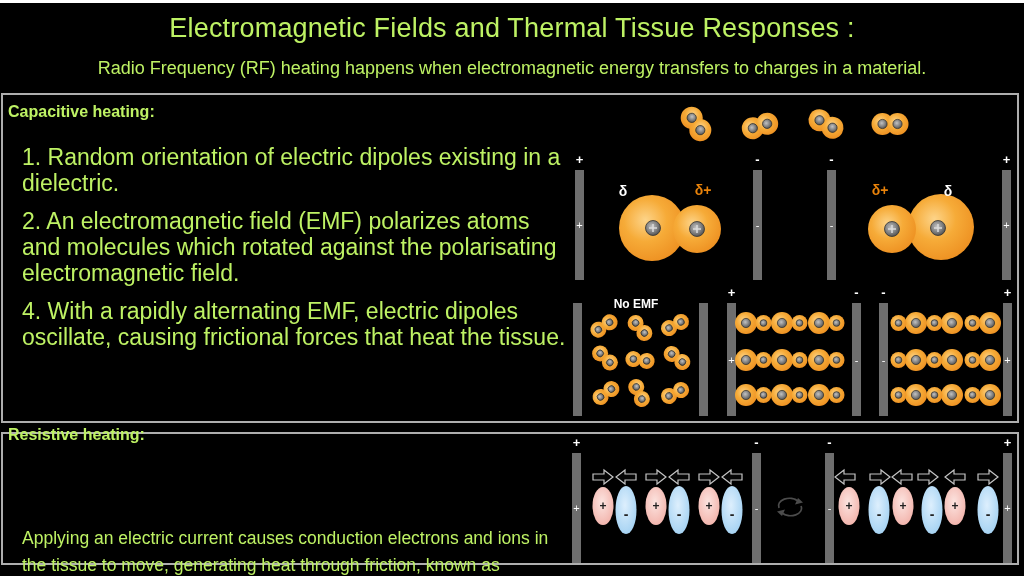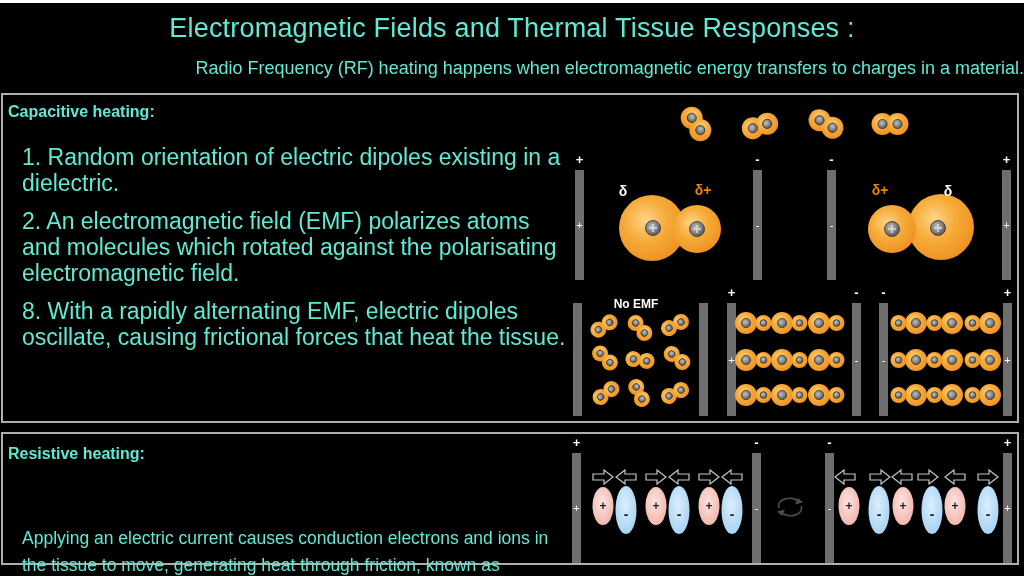--- a/index.html
+++ b/index.html
@@ -1,27 +1,27 @@
 <!DOCTYPE html>
 <html><head>
 <meta charset="utf-8">
 <style>
   html,body{margin:0;padding:0;background:#000;}
   .slide{position:relative;width:1024px;height:576px;background:#000;overflow:hidden;
-         font-family:"Liberation Sans",sans-serif;color:#5eead4;}
+         font-family:"Liberation Sans",sans-serif;color:#bef264;}
   .top-strip{position:absolute;top:0;left:0;width:1024px;height:3px;background:#ffffff;}
   .title{position:absolute;top:13px;left:0;width:1024px;text-align:center;
          font-size:27px;font-weight:400;letter-spacing:0.2px;}
-  .subtitle{position:absolute;top:58px;left:0;width:1024px;text-align:right;font-size:18px;}
+  .subtitle{position:absolute;top:58px;left:0;width:1024px;text-align:center;font-size:18px;}
   .box{position:absolute;left:1px;width:1018px;border:2px solid #aeaeae;box-sizing:border-box;}
   .cap-box{top:93px;height:330px;}
   .res-box{top:432px;height:133px;}
   .sec-heading{position:absolute;font-size:16px;font-weight:bold;}
   .cap-heading{top:103px;left:8px;}
-  .res-heading{top:445px;left:8px;}
+  .res-heading{top:426px;left:8px;}
   .cap-items{position:absolute;top:144px;left:22px;width:544px;font-size:23px;line-height:26px;}
   .cap-items .item + .item{margin-top:12px;}
   .res-body{position:absolute;top:478px;left:22px;width:552px;font-size:17.5px;line-height:27px;margin-top:47px;}
   #diagram-svg{position:absolute;top:0;left:0;}
   #diagram-svg text{font-family:"Liberation Sans",sans-serif;}
 </style>
 </head>
 <body>
 
 <div class="slide">
@@ -30,21 +30,21 @@
   <div class="title">Electromagnetic Fields and Thermal Tissue Responses :</div>
   <div class="subtitle">Radio Frequency (RF) heating happens when electromagnetic energy transfers to charges in a material.</div>
 
   <div class="box cap-box"></div>
   <div class="box res-box"></div>
 
   <div class="sec-heading cap-heading">Capacitive heating:</div>
   <div class="cap-items">
     <div class="item">1. Random orientation of electric dipoles existing in a dielectric.</div>
     <div class="item">2.  An electromagnetic field (EMF) polarizes atoms and molecules which rotated against the polarisating electromagnetic field.</div>
-    <div class="item">8. With a rapidly alternating EMF, electric dipoles oscillate, causing frictional forces that heat the tissue.</div>
+    <div class="item">4. With a rapidly alternating EMF, electric dipoles oscillate, causing frictional forces that heat the tissue.</div>
   </div>
 
   <div class="sec-heading res-heading">Resistive heating:</div>
   <div class="res-body">Applying an electric current causes conduction electrons and ions in the tissue to move, generating heat through friction, known as electrically resistive heating.</div>
 
   <svg id="diagram-svg" width="1024" height="576" viewBox="0 0 1024 576">
     <defs>
       <radialGradient id="gLobe" cx="40%" cy="38%" r="72%">
         <stop offset="0%" stop-color="#fdd489"></stop>
         <stop offset="45%" stop-color="#f6ab38"></stop>

